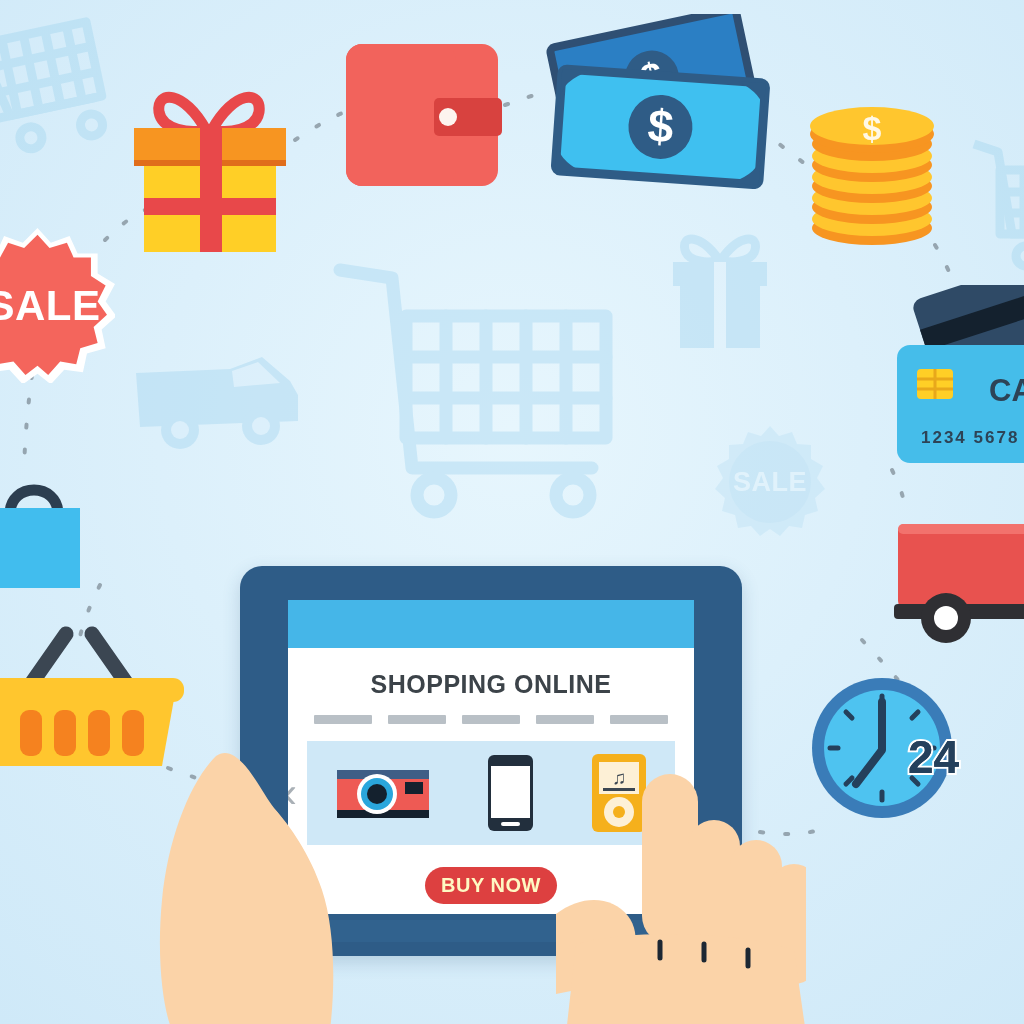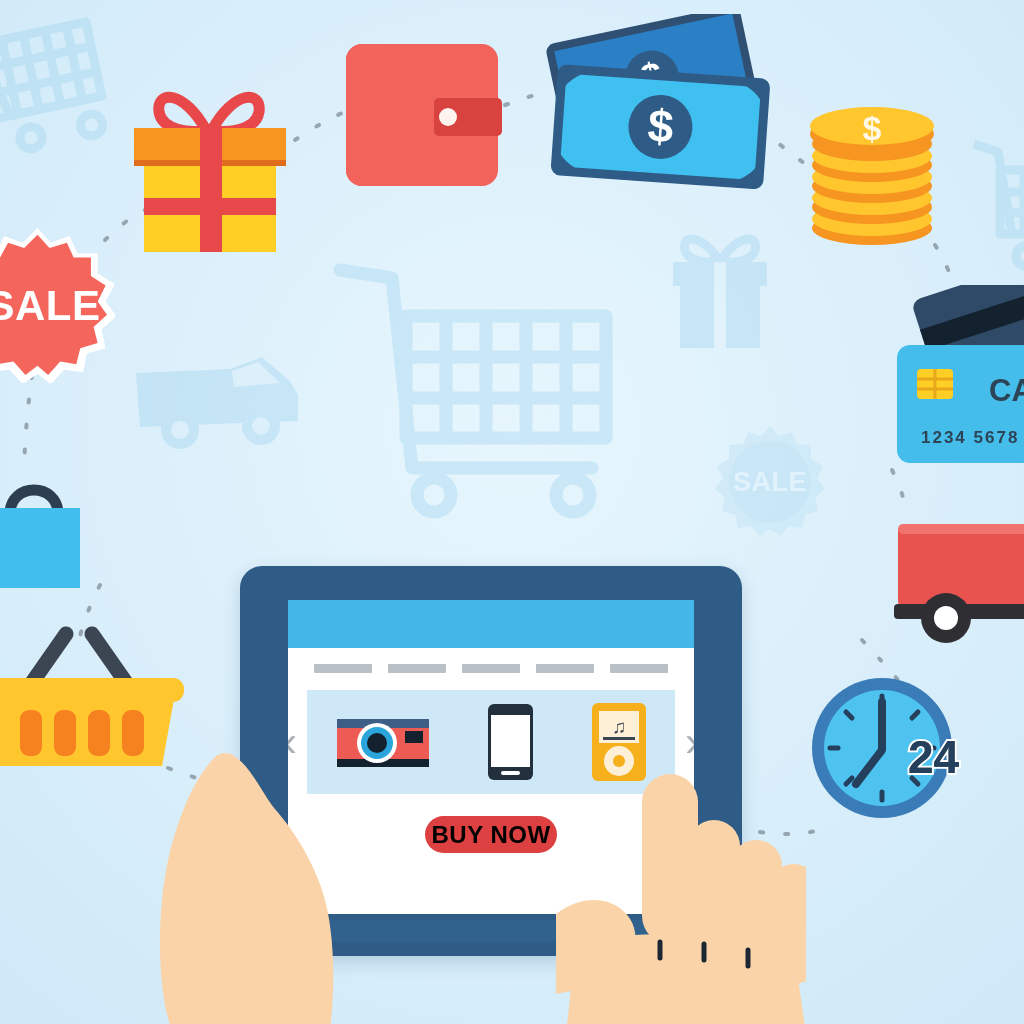--- a/index.html
+++ b/index.html
@@ -55,22 +55,22 @@
     display:flex;align-items:center;justify-content:space-around;
   }
   .arrow{
     position:absolute;top:50%;transform:translateY(-50%);
     font-size:42px;color:#a9b0b6;font-weight:300;line-height:1;
   }
   .arrow.left{left:-5px;}
   .arrow.right{right:-5px;}
   .buynow{
     display:block;margin:22px auto 0 auto;width:132px;height:37px;
-    background:#dd4040;border-radius:19px;border:0;color:#000000;
-    font-size:24px;font-weight:bold;letter-spacing:.5px;
+    background:#dd4040;border-radius:19px;border:0;color:#fef9c3;
+    font-size:20px;font-weight:bold;letter-spacing:.5px;
     font-family:"Liberation Sans",sans-serif;
   }
 
   
   .hand{position:absolute;}
 </style>
 </head>
 <body>
 
 <div id="scene">
@@ -270,20 +270,21 @@
       <path d="M76,34 V82 L50,116" stroke="#24405c" stroke-width="8" fill="none" stroke-linecap="round" stroke-linejoin="round"></path>
     </svg>
     <span class="abs" style="left:102px;top:62px;font-size:46px;font-weight:bold;color:#24405c;-webkit-text-stroke:4px #fff;paint-order:stroke;">24</span>
     <span class="abs" style="left:102px;top:62px;font-size:46px;font-weight:bold;color:#24405c;">24</span>
   </div>
 
   <div id="tablet">
     <div class="inner">
       <div class="topbar"></div>
 
+      <div class="screen-title">SHOPPING ONLINE</div>
 
       <div class="navbars">
         <div class="navbar-chip"></div>
         <div class="navbar-chip"></div>
         <div class="navbar-chip"></div>
         <div class="navbar-chip"></div>
         <div class="navbar-chip"></div>
       </div>
 
       <div style="position:relative;">

